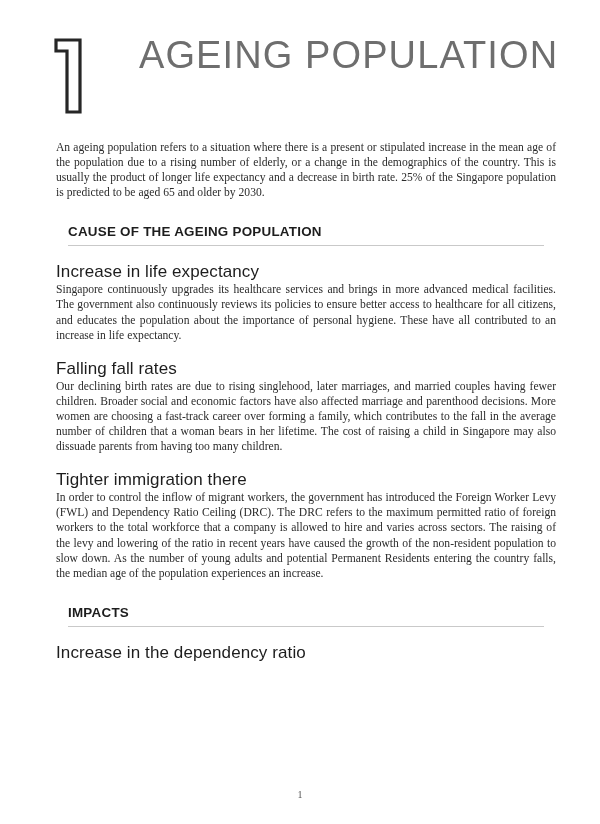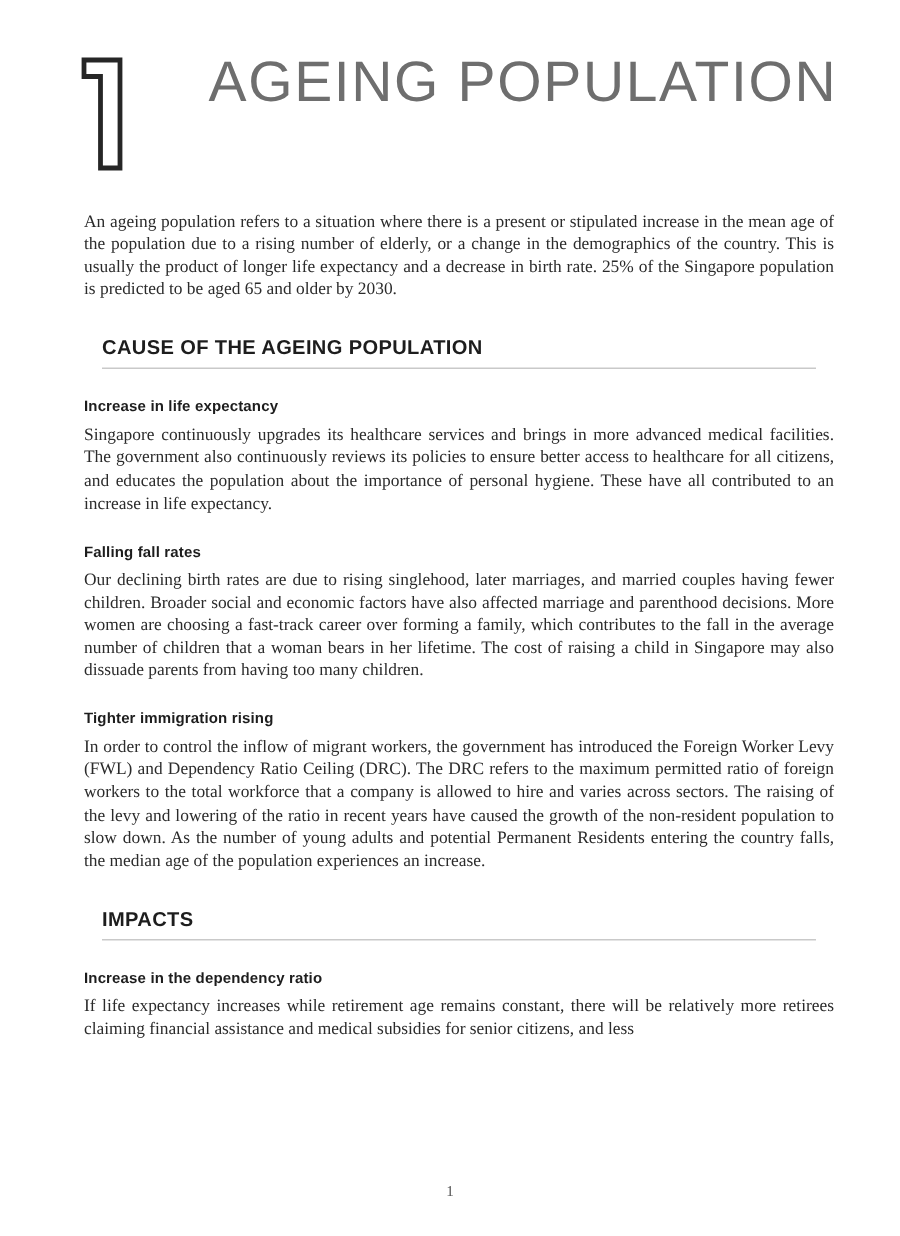--- a/index.html
+++ b/index.html
@@ -89,22 +89,22 @@
     border-bottom: 1px solid #c9c9c9;
   }
 
   
   .sub-block {
     margin-top: 19px;
   }
   h3.sub-heading {
     margin: 0 0 3px 0;
     font-family: "Liberation Sans", sans-serif;
-    font-size: 10px;
-    font-weight: bold;
+    font-size: 17px;
+    font-weight: normal;
     letter-spacing: 0.1px;
     color: #1d1d1d;
     line-height: 14px;
   }
 
   
   .page-number {
     position: absolute;
     left: 0;
     top: 789px;
@@ -141,31 +141,30 @@
         <h3 class="sub-heading">Increase in life expectancy</h3>
         <p class="body-text">Singapore continuously upgrades its healthcare services and brings in more advanced medical facilities. The government also continuously reviews its policies to ensure better access to healthcare for all citizens, and educates the population about the importance of personal hygiene. These have all contributed to an increase in life expectancy.</p>
       </div>
 
       <div class="sub-block">
         <h3 class="sub-heading">Falling fall rates</h3>
         <p class="body-text">Our declining birth rates are due to rising singlehood, later marriages, and married couples having fewer children. Broader social and economic factors have also affected marriage and parenthood decisions. More women are choosing a fast-track career over forming a family, which contributes to the fall in the average number of children that a woman bears in her lifetime. The cost of raising a child in Singapore may also dissuade parents from having too many children.</p>
       </div>
 
       <div class="sub-block">
-        <h3 class="sub-heading">Tighter immigration rising</h3>
+        <h3 class="sub-heading">Tighter immigration there</h3>
         <p class="body-text">In order to control the inflow of migrant workers, the government has introduced the Foreign Worker Levy (FWL) and Dependency Ratio Ceiling (DRC). The DRC refers to the maximum permitted ratio of foreign workers to the total workforce that a company is allowed to hire and varies across sectors. The raising of the levy and lowering of the ratio in recent years have caused the growth of the non-resident population to slow down. As the number of young adults and potential Permanent Residents entering the country falls, the median age of the population experiences an increase.</p>
       </div>
     </div>
 
     <div class="section-block">
       <h2 class="section-heading">IMPACTS</h2>
 
       <div class="sub-block">
         <h3 class="sub-heading">Increase in the dependency ratio</h3>
-        <p class="body-text">If life expectancy increases while retirement age remains constant, there will be relatively more retirees claiming financial assistance and medical subsidies for senior citizens, and less</p>
       </div>
     </div>
 
   </div>
 
   <div class="page-number">1</div>
 
 </div>
 
 </body></html>

